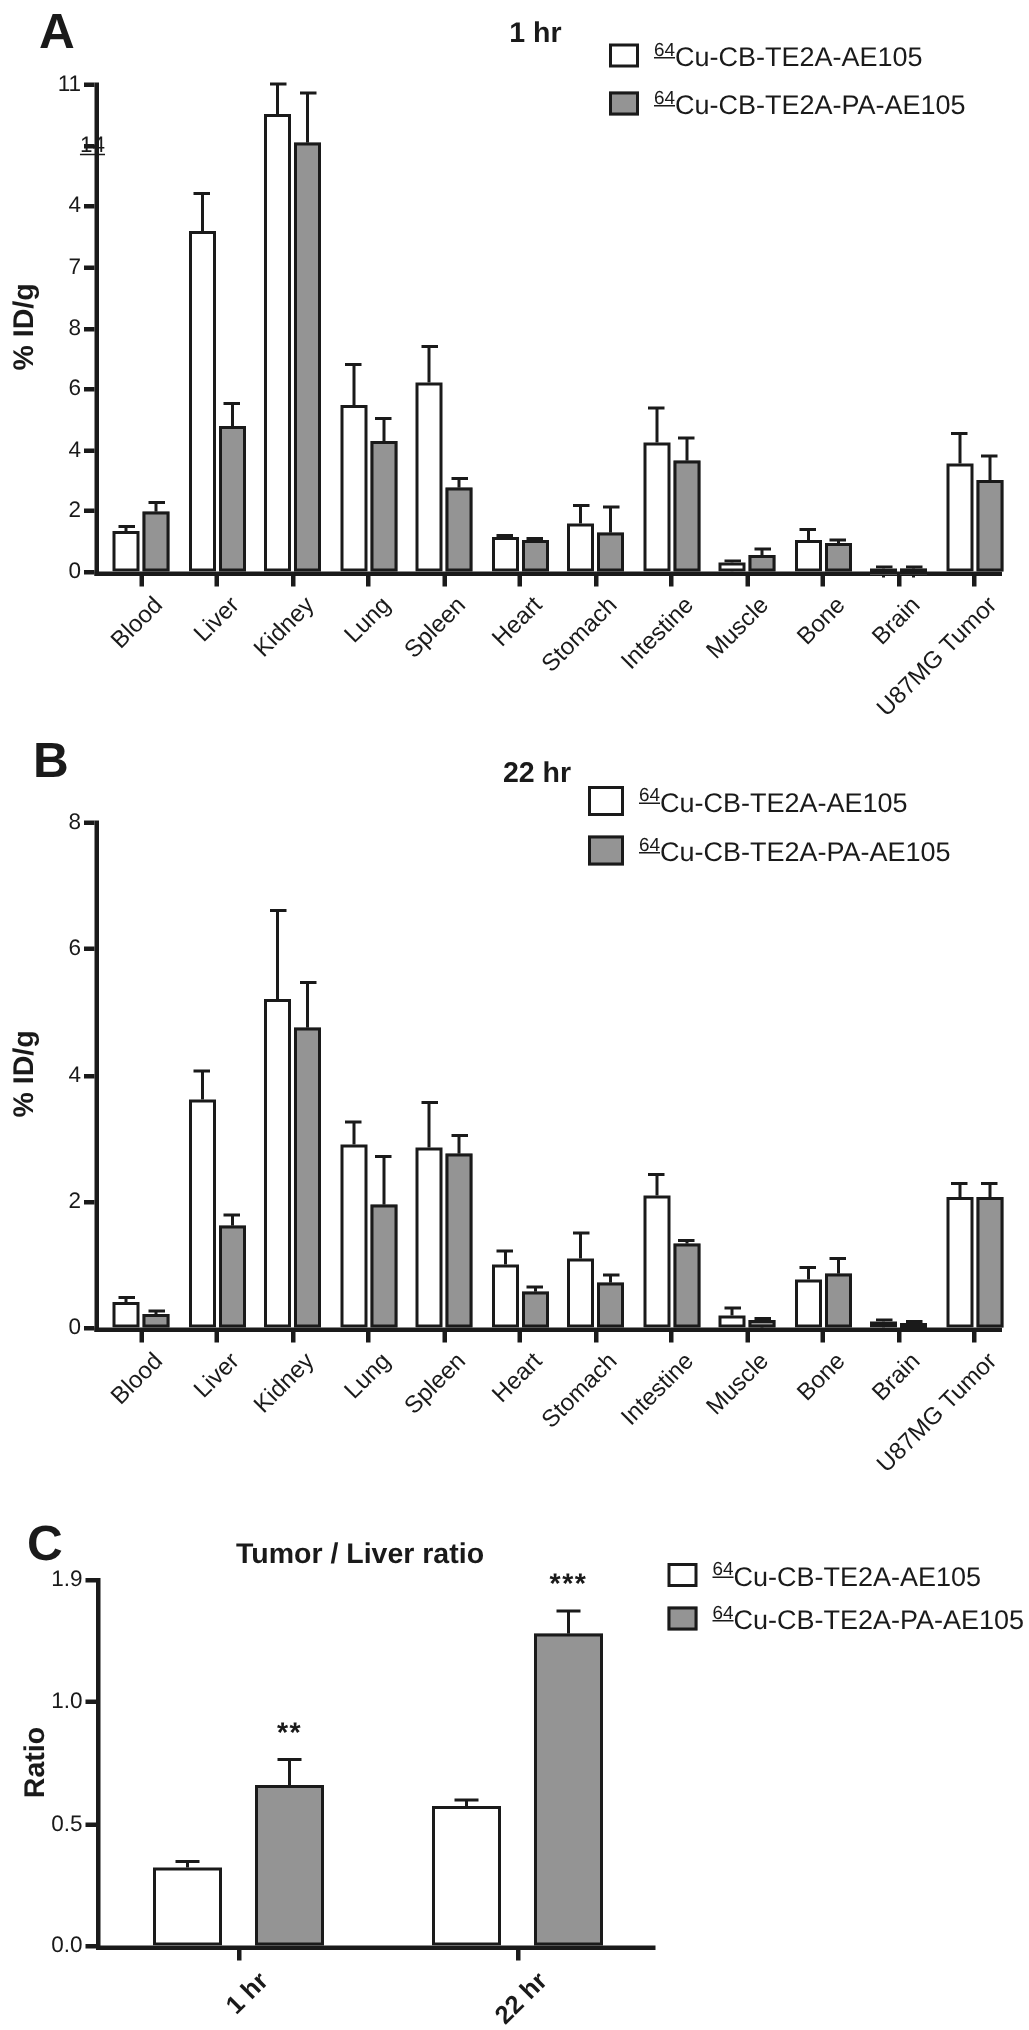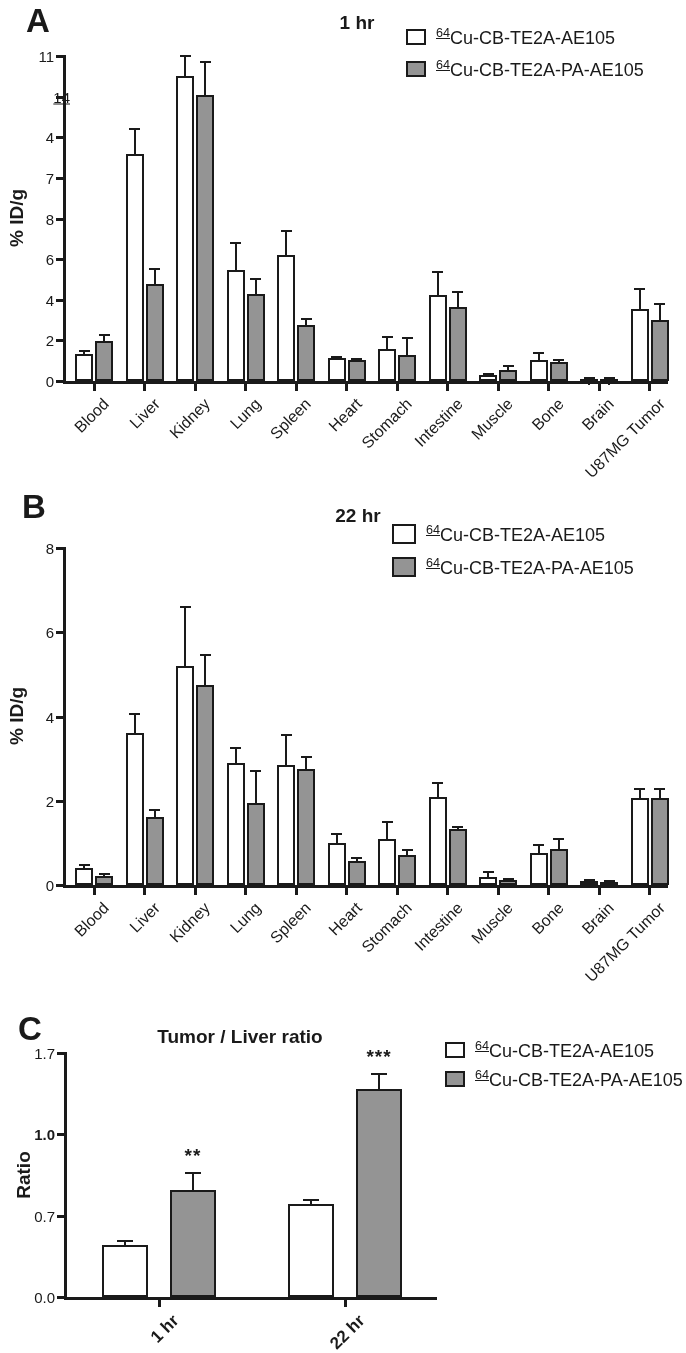--- a/index.html
+++ b/index.html
@@ -286,25 +286,25 @@
     <div class="err-cap" style="left: 634px; top: 788.376px; width: 11px; height: 2px;"></div>
     <div class="bar" style="left: 630.5px; top: 797.801px; width: 18px; height: 87.1987px; background: rgb(255, 255, 255);"></div>
     <div class="err-line" style="left: 658.5px; top: 789.376px; width: 2px; height: 14.425px;"></div>
     <div class="err-cap" style="left: 654px; top: 788.376px; width: 11px; height: 2px;"></div>
     <div class="bar" style="left: 650.5px; top: 797.801px; width: 18px; height: 87.1987px; background: rgb(148, 148, 148);"></div>
     <div class="axis" style="left: 64px; top: 1052px; width: 3px; height: 248px;"></div>
     <div class="axis" style="left: 64px; top: 1297px; width: 373px; height: 3px;"></div>
     <div class="ticky" style="left: 57px; top: 1296px; width: 7px; height: 3px;"></div>
     <div class="ytick-label" style="left: 13px; top: 1297px;">0.0</div>
     <div class="ticky" style="left: 57px; top: 1214.67px; width: 7px; height: 3px;"></div>
-    <div class="ytick-label" style="left: 13px; top: 1215.67px;">0.7</div>
+    <div class="ytick-label" style="left: 13px; top: 1215.67px;">0.5</div>
     <div class="ticky" style="left: 57px; top: 1133.33px; width: 7px; height: 3px;"></div>
-    <div class="ytick-label" style="left: 13px; top: 1134.33px; font-weight: bold;">1.0</div>
+    <div class="ytick-label" style="left: 13px; top: 1134.33px;">1.0</div>
     <div class="ticky" style="left: 57px; top: 1052px; width: 7px; height: 3px;"></div>
-    <div class="ytick-label" style="left: 13px; top: 1053px;">1.7</div>
+    <div class="ytick-label" style="left: 13px; top: 1053px;">1.9</div>
     <div class="tickx" style="left: 157.5px; top: 1300px; width: 3px; height: 7px;"></div>
     <div class="cat-label bold" style="left: 19px; top: 1311px;">1 hr</div>
     <div class="err-line" style="left: 124px; top: 1240.88px; width: 2px; height: 10.0667px;"></div>
     <div class="err-cap" style="left: 117px; top: 1239.88px; width: 16px; height: 2px;"></div>
     <div class="bar" style="left: 102px; top: 1244.95px; width: 46px; height: 52.0533px; background: rgb(255, 255, 255);"></div>
     <div class="err-line" style="left: 192px; top: 1173.37px; width: 2px; height: 22.2667px;"></div>
     <div class="err-cap" style="left: 185px; top: 1172.37px; width: 16px; height: 2px;"></div>
     <div class="bar" style="left: 170px; top: 1189.64px; width: 46px; height: 107.36px; background: rgb(148, 148, 148);"></div>
     <div class="tickx" style="left: 343.5px; top: 1300px; width: 3px; height: 7px;"></div>
     <div class="cat-label bold" style="left: 205px; top: 1311px;">22 hr</div>

